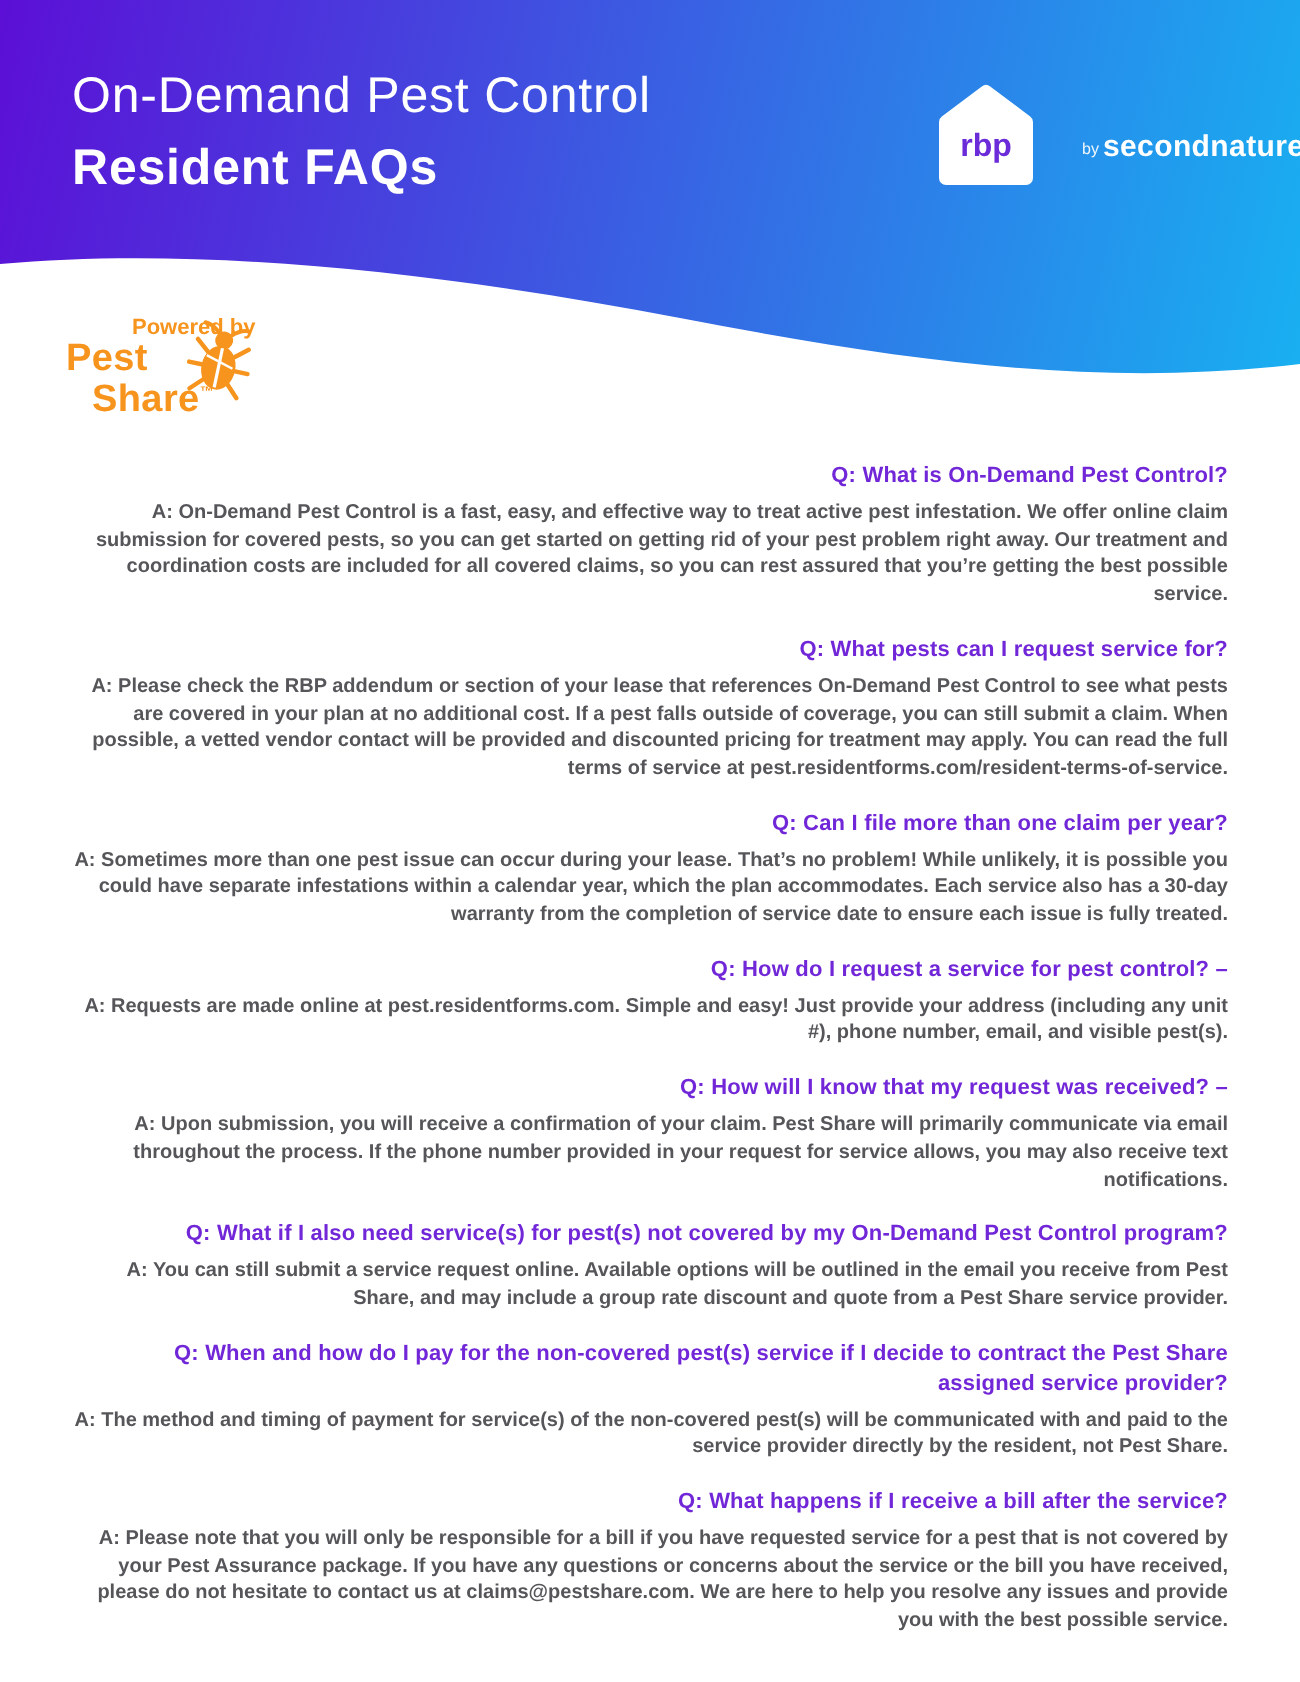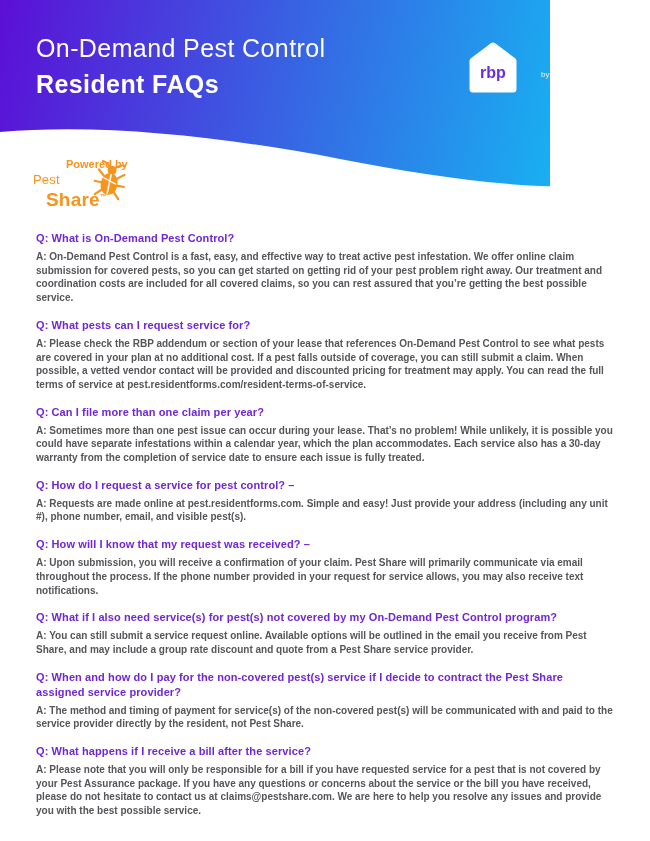--- a/index.html
+++ b/index.html
@@ -6,47 +6,47 @@
   html, body { background: #ffffff; }
   body {
     width: 650px; height: 841px;
     font-family: "Liberation Sans", sans-serif;
     position: relative; overflow: hidden;
   }
   .page { width: 650px; height: 841px; position: relative; background: #fff; }
 
   
   .hero {
-    position: relative; width: 550px; height: 215px;
+    position: relative; width: 650px; height: 215px;
     background: linear-gradient(102deg, #5c0fd6 0%, #3a5ee2 48%, #18b1f1 100%);
   }
   .hero-titles { position: absolute; left: 36px; top: 33px; color: #fff; }
   .title-1 { font-size: 25px; font-weight: 400; letter-spacing: 0.4px; line-height: 30px; }
   .title-2 { font-size: 25px; font-weight: 700; letter-spacing: 0.4px; line-height: 30px; margin-top: 6px; }
 
   .rbp-lockup { position: absolute; left: 468px; top: 42px; display: flex; align-items: center; }
   .rbp-badge { width: 50px; height: 54px; }
   .sn-lockup { display: flex; align-items: flex-start; margin-left: 23px; margin-top: 10px; }
   .sn-by { color: #fff; font-size: 8px; font-weight: 400; opacity: .92; margin-top: 3px; margin-right: 2px; }
   .sn-stack { display: flex; align-items: flex-end; color: #fff; }
   .sn-line1, .sn-line2 { font-size: 15px; font-weight: 700; line-height: 14px; letter-spacing: 0.2px; }
 
   .wave { position: absolute; left: 0; bottom: 0; width: 650px; height: 96px; display: block; }
 
   
   .powered { position: absolute; left: 33px; top: 158px; }
   .pb-label { color: #f7941e; font-size: 11px; font-weight: 600; margin-left: 2px; margin-bottom: 1px; padding-left: 31px; }
   .pb-stack { position: relative; }
-  .pb-pest { display: block; color: #f7941e; font-size: 13px; font-weight: 400; line-height: 17px; letter-spacing: 0.2px; }
+  .pb-pest { display: block; color: #f7941e; font-size: 19px; font-weight: 700; line-height: 17px; letter-spacing: 0.2px; }
   .pb-share { display: block; color: #f7941e; font-size: 19px; font-weight: 800; line-height: 17px; letter-spacing: 0.2px; margin-left: 13px; }
   .pb-share sup { font-size: 7px; vertical-align: super; }
   .pb-bug { position: absolute; left: 61px; top: -12px; transform: rotate(12deg); }
 
   
-  .content { padding: 16px 36px 0 36px; }
+  .content { padding: 16px 36px 0 36px; text-align: right; }
   .qa-q {
     color: #7127d8; font-size: 11px; font-weight: 700;
     line-height: 15px; margin: 0 0 4px 0; letter-spacing: 0.1px;
   }
   .qa-a {
     color: #56565a; font-size: 10px; font-weight: 700;
     line-height: 13.7px; margin: 0 0 13px 0;
   }
 </style>
 </head>

